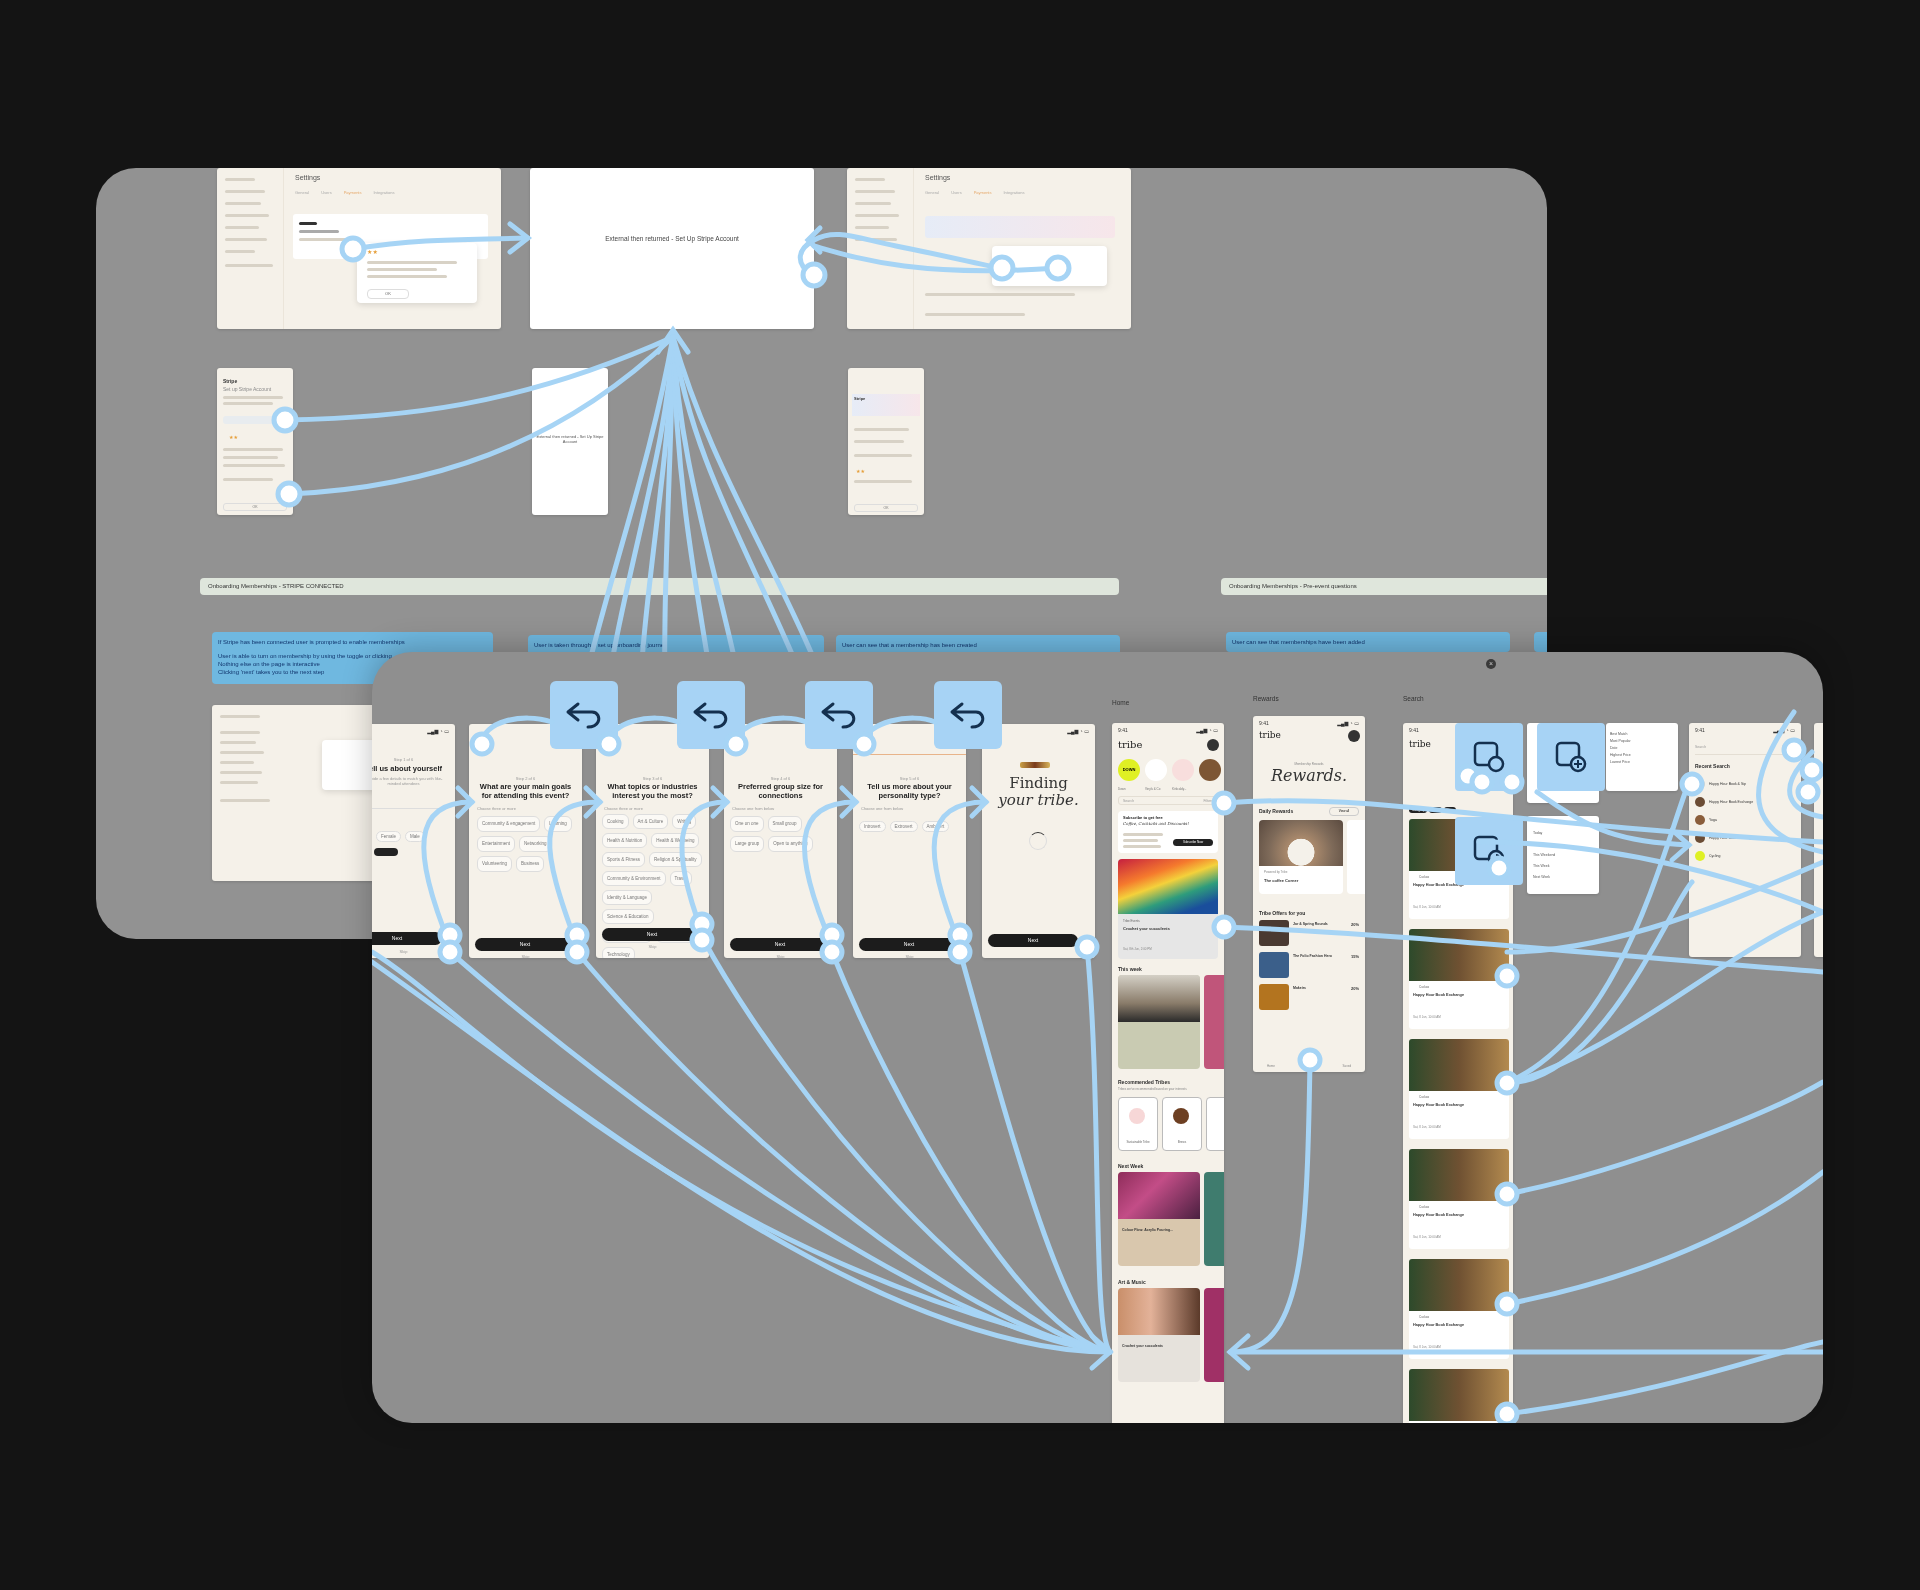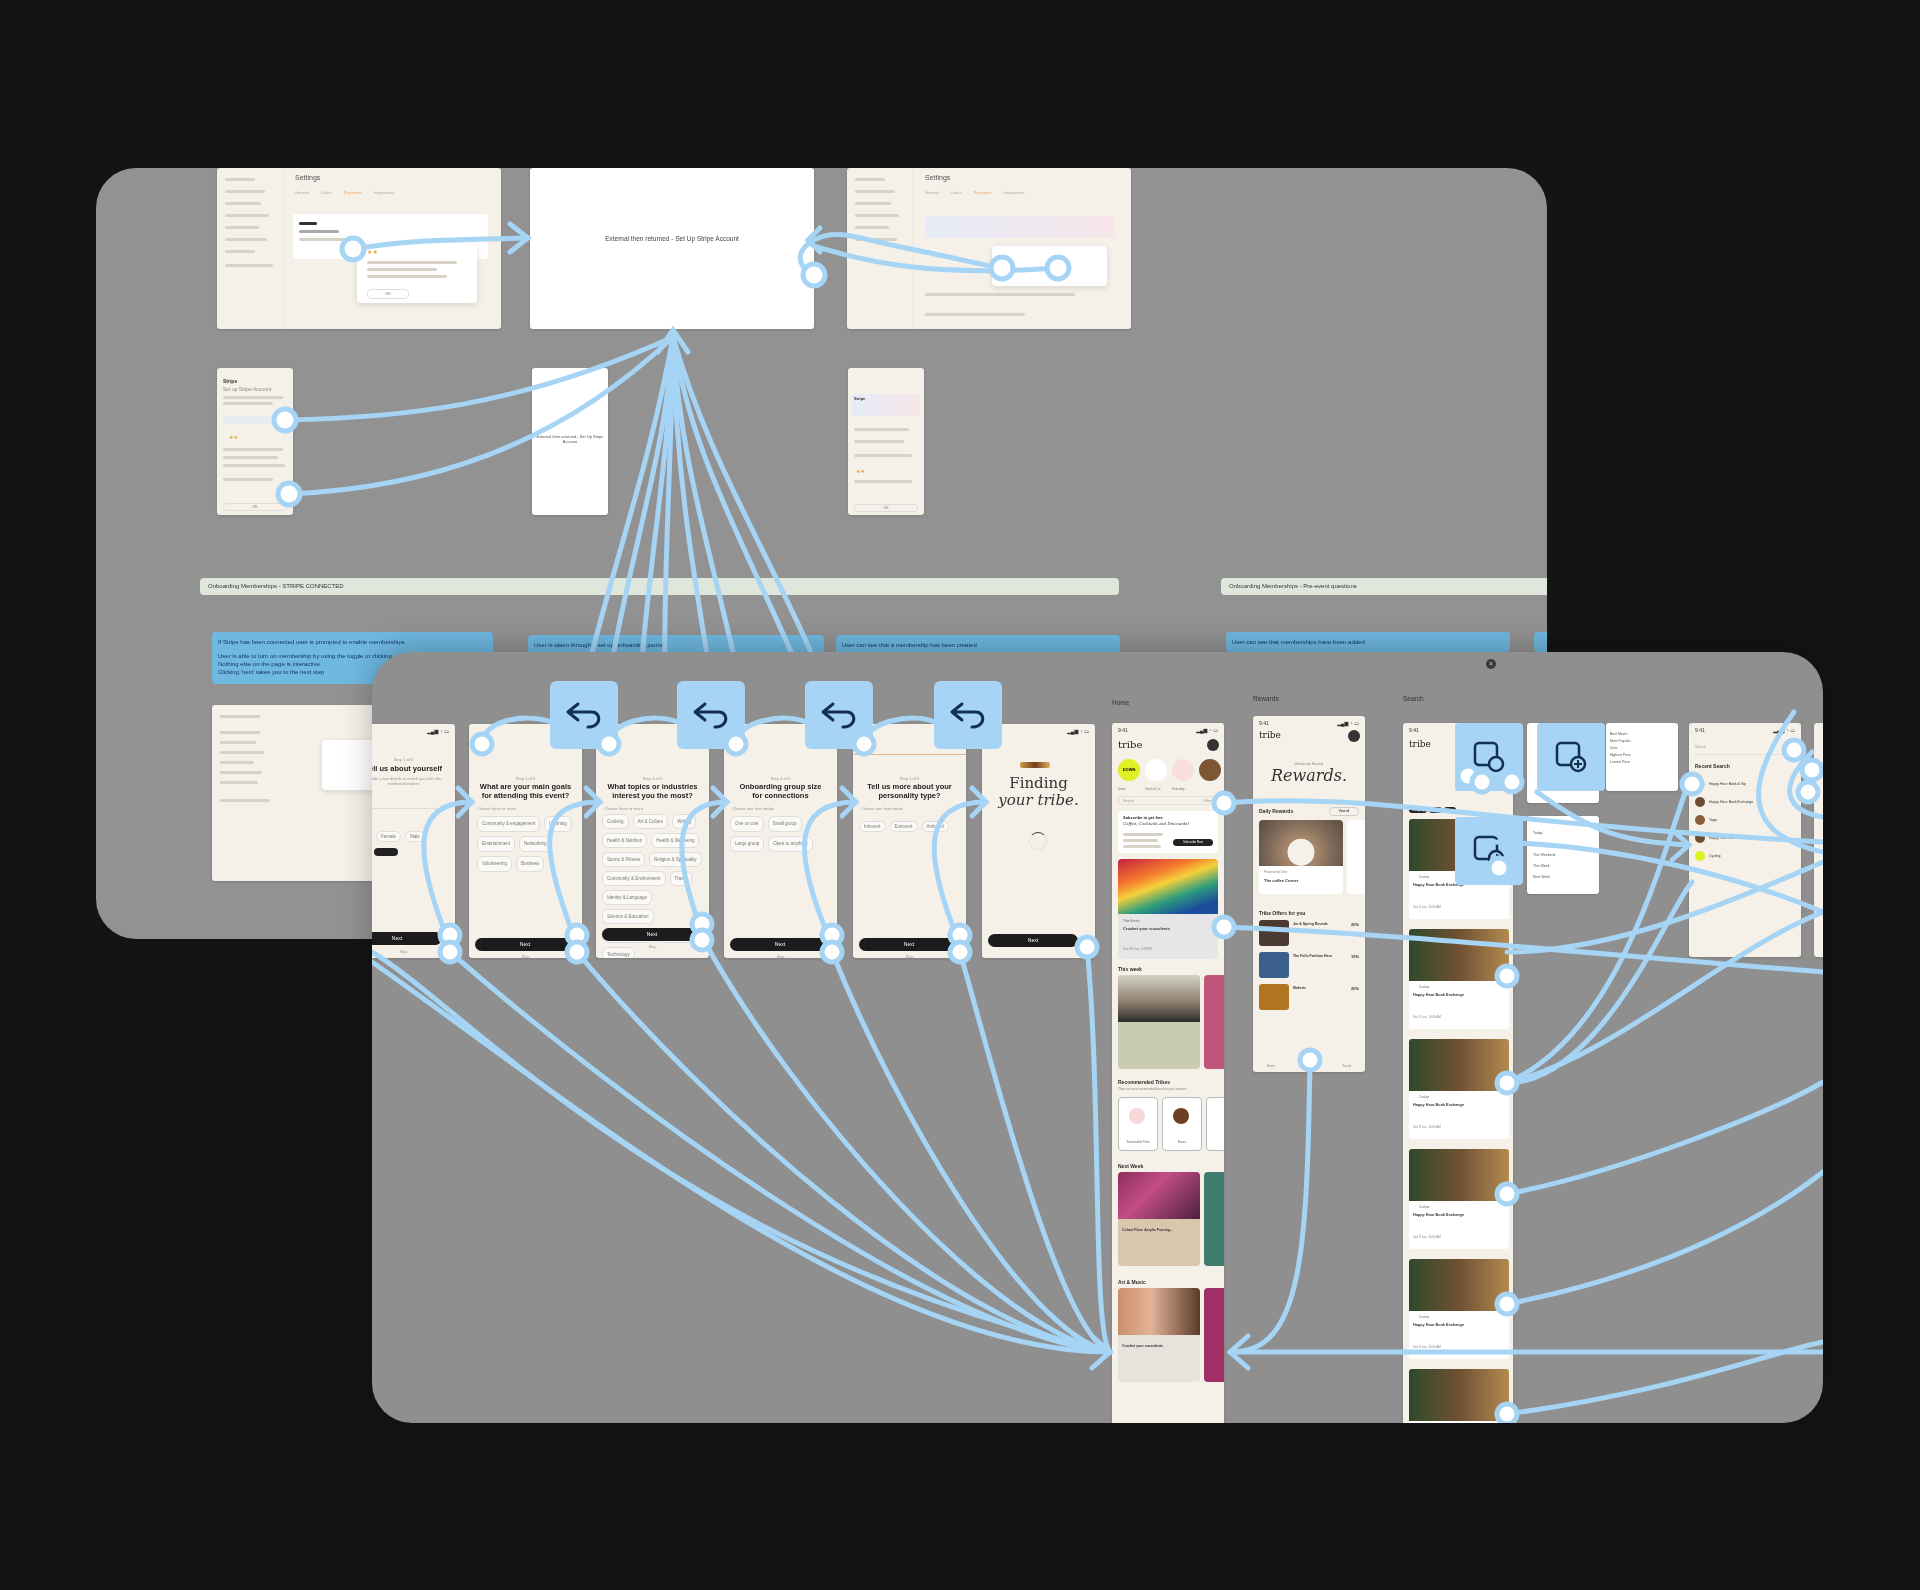--- a/index.html
+++ b/index.html
@@ -217,21 +217,21 @@
     <div class="step" style="top:82px;text-align:left;padding-left:8px;">Choose three or more</div>
     <div style="position:absolute;left:4px;top:88px;width:108px;line-height:9px;">
       <span class="pill">Cooking</span><span class="pill">Art &amp; Culture</span><span class="pill">Writing</span><span class="pill">Health &amp; Nutrition</span><span class="pill">Health &amp; Wellbeing</span><span class="pill">Sports &amp; Fitness</span><span class="pill">Religion &amp; Spirituality</span><span class="pill">Community &amp; Environment</span><span class="pill">Travel</span><span class="pill">Identity &amp; Language</span><span class="pill">Science &amp; Education</span><span class="pill">Business &amp; Finance</span><span class="pill">Social &amp; Family</span><span class="pill">Technology</span>
     </div>
     <div class="btn-dark" style="left:6px;width:100px;top:204px;">Next</div>
     <div class="step" style="top:220px;">Skip</div>
   </div>
 
   <div class="frame" style="left:352px;top:72px;width:113px;height:234px;">
     <div class="step" style="top:52px;">Step 4 of 6</div>
-    <div class="q" style="top:58px;white-space:normal;padding:0 10px;">Onboarding group size for connections</div>
+    <div class="q" style="top:58px;white-space:normal;padding:0 10px;">Preferred group size for connections</div>
     <div class="step" style="top:82px;text-align:left;padding-left:8px;">Choose one from below</div>
     <div style="position:absolute;left:4px;top:90px;width:108px;line-height:10px;">
       <span class="pill">One on one</span><span class="pill">Small group</span><span class="pill">Large group</span><span class="pill">Open to anything</span>
     </div>
     <div class="btn-dark" style="left:6px;width:100px;top:214px;">Next</div>
     <div class="step" style="top:230px;">Skip</div>
   </div>
 
   <div class="frame" style="left:610px;top:72px;width:113px;height:234px;">
     <div class="status">

